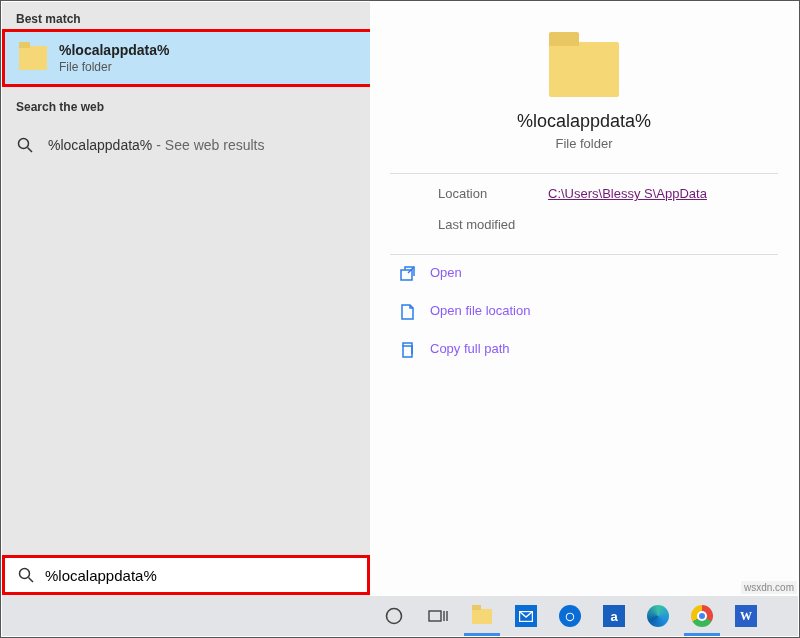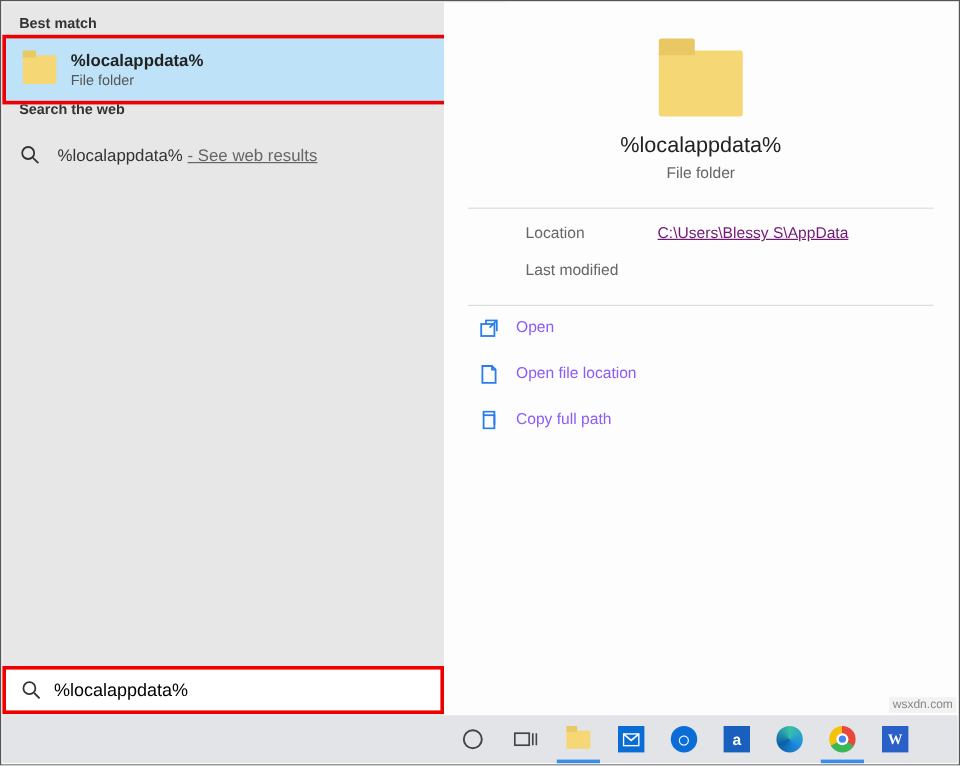--- a/index.html
+++ b/index.html
@@ -13,21 +13,21 @@
     .result-item { position: relative; display: flex; align-items: center; height: 58px; padding: 0 14px; }
     .best-match { background: #bee3f8; border: 3px solid #e00; margin: -3px 0; }
     .folder-icon-small { width: 28px; height: 24px; background: #f5d776; position: relative; border-radius: 1px; margin-right: 12px; }
     .folder-icon-small::before { content:""; position:absolute; top:-4px; left:0; width:11px; height:6px; background:#e9c963; border-radius:1px 1px 0 0; }
     .result-title { font-size: 14px; font-weight: 600; color: #222; }
     .result-sub { font-size: 12px; color: #555; margin-top: 2px; }
 
     .web-item { display:flex; align-items:center; height:50px; padding:0 14px; position:relative; }
     .search-glyph { width:18px; height:18px; margin-right:14px; display:flex; align-items:center; justify-content:center; color:#333; }
     .web-text { font-size:14px; color:#333; }
-    .web-sub { color:#666; font-size:14px;text-decoration:underline; }
+    .web-sub { color:#666; font-size:14px; }
     .chevron { position:absolute; right:18px; color:#555; font-size:16px; }
 
     .preview-folder { width:70px; height:55px; background:#f5d776; margin:40px auto 14px; position:relative; border-radius:2px; }
     .preview-folder::before { content:""; position:absolute; top:-10px; left:0; width:30px; height:14px; background:#e9c863; border-radius:2px 2px 0 0; }
     .preview-title { text-align:center; font-size:18px; color:#222; }
     .preview-sub { text-align:center; font-size:13px; color:#666; margin-top:4px; }
     .divider { border-top:1px solid #ddd; margin:22px 20px 0; }
     .detail-row { display:flex; padding:12px 28px 4px; font-size:13px;margin-left:40px; }
     .detail-label { color:#666; width:110px; }
     .detail-value { color:#701a75; text-decoration:underline; }
@@ -49,21 +49,21 @@
 
   <div class="left-panel">
     <div class="section-label">Best match</div>
     <div class="result-item best-match">
       <div class="folder-icon-small"></div>
       <div>
         <div class="result-title">%localappdata%</div>
         <div class="result-sub">File folder</div>
       </div>
     </div>
-    <div class="section-label" style="padding-top:0">Search the web</div>
+    <div class="section-label" style="padding-top:16px">Search the web</div>
     <div class="web-item">
       <span class="search-glyph">
         <svg width="16" height="16" viewBox="0 0 16 16" fill="none" stroke="currentColor" stroke-width="1.5">
             <circle cx="6.5" cy="6.5" r="5"></circle>
             <line x1="10.5" y1="10.5" x2="15" y2="15"></line>
           </svg>
       </span>
       <span class="web-text">%localappdata%</span>
       <span class="web-sub" style="margin-left:4px">- See web results</span>
       <span class="chevron">›</span>

